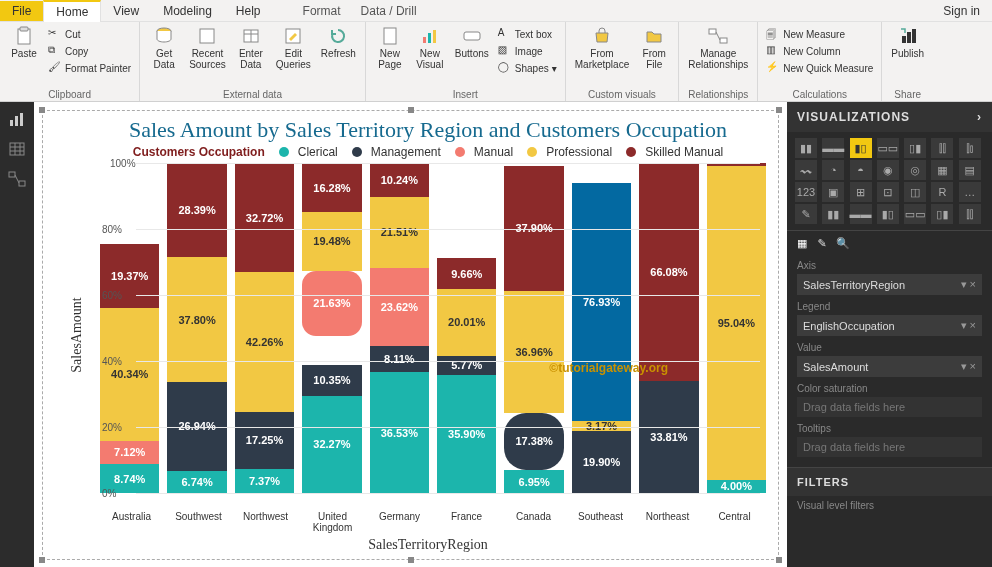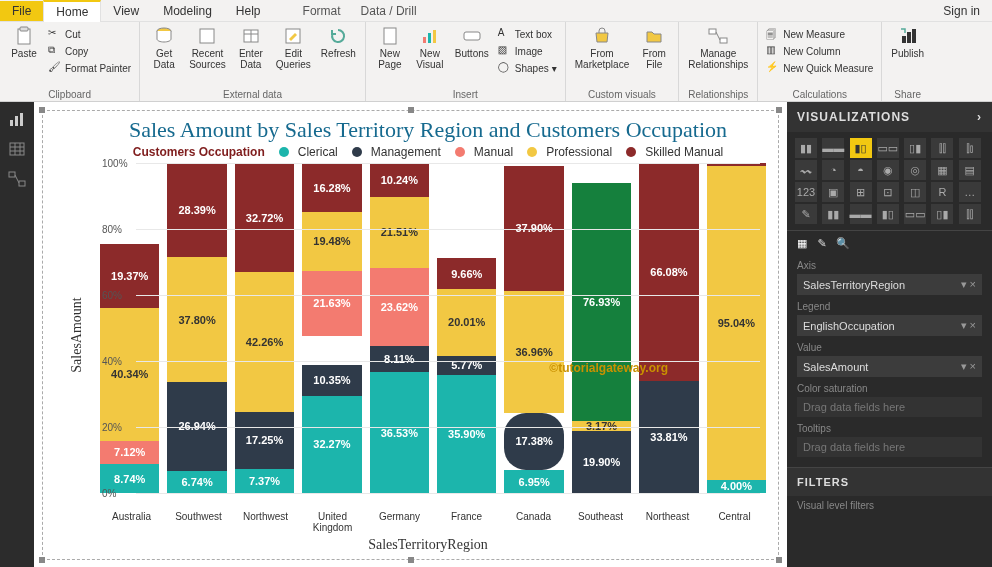--- a/index.html
+++ b/index.html
@@ -343,21 +343,21 @@
             <div class="glabel" style="top: 100%;">0%</div>
             <div class="gline" style="top: 80%;"></div>
             <div class="glabel" style="top: 80%;">20%</div>
             <div class="gline" style="top: 60%;"></div>
             <div class="glabel" style="top: 60%;">40%</div>
             <div class="gline" style="top: 40%;"></div>
             <div class="glabel" style="top: 40%;">60%</div>
             <div class="gline" style="top: 20%;"></div>
             <div class="glabel" style="top: 20%;">80%</div>
             <div class="gline" style="top: 0%;"></div>
-            <div class="glabel" style="top: 0%;">100%</div>
+            <div class="glabel" style="top: 0%; margin-left: 8px;">100%</div>
           </div>
         <div class="bars" id="bars">
             <div class="barcol">
               <div class="seg" style="height: 8.74%; background: rgb(28, 181, 172);">8.74%</div>
               <div class="seg" style="height: 7.12%; background: rgb(243, 123, 112);">7.12%</div>
               <div class="seg" style="height: 40.34%; background: rgb(242, 200, 67); color: rgb(51, 51, 51);">40.34%</div>
               <div class="seg" style="height: 19.37%; background: rgb(140, 42, 42);">19.37%</div>
             </div>
             <div class="barcol">
               <div class="seg" style="height: 6.74%; background: rgb(28, 181, 172);">6.74%</div>
@@ -367,21 +367,21 @@
             </div>
             <div class="barcol">
               <div class="seg" style="height: 7.37%; background: rgb(28, 181, 172);">7.37%</div>
               <div class="seg" style="height: 17.25%; background: rgb(47, 59, 74);">17.25%</div>
               <div class="seg" style="height: 42.26%; background: rgb(242, 200, 67); color: rgb(51, 51, 51);">42.26%</div>
               <div class="seg" style="height: 32.72%; background: rgb(140, 42, 42);">32.72%</div>
             </div>
             <div class="barcol">
               <div class="seg" style="height: 32.27%; background: rgb(28, 181, 172);">32.27%</div>
               <div class="seg" style="height: 10.35%; background: rgb(47, 59, 74); margin-top: 29px;">10.35%</div>
-              <div class="seg" style="height: 21.63%; background: rgb(243, 123, 112);">21.63%</div>
+              <div class="seg" style="height: 21.63%; background: rgb(243, 123, 112); border-radius: 14px;">21.63%</div>
               <div class="seg" style="height: 19.48%; background: rgb(242, 200, 67); color: rgb(51, 51, 51);">19.48%</div>
               <div class="seg" style="height: 16.28%; background: rgb(140, 42, 42);">16.28%</div>
             </div>
             <div class="barcol">
               <div class="seg" style="height: 36.53%; background: rgb(28, 181, 172);">36.53%</div>
               <div class="seg" style="height: 8.11%; background: rgb(47, 59, 74);">8.11%</div>
               <div class="seg" style="height: 23.62%; background: rgb(243, 123, 112);">23.62%</div>
               <div class="seg" style="height: 21.51%; background: rgb(242, 200, 67); color: rgb(51, 51, 51);">21.51%</div>
               <div class="seg" style="height: 10.24%; background: rgb(140, 42, 42);">10.24%</div>
             </div>
@@ -393,21 +393,21 @@
             </div>
             <div class="barcol">
               <div class="seg" style="height: 6.95%; background: rgb(28, 181, 172);">6.95%</div>
               <div class="seg" style="height: 17.38%; background: rgb(47, 59, 74); border-radius: 22px;">17.38%</div>
               <div class="seg" style="height: 36.96%; background: rgb(242, 200, 67); color: rgb(51, 51, 51);">36.96%</div>
               <div class="seg" style="height: 37.9%; background: rgb(140, 42, 42);">37.90%</div>
             </div>
             <div class="barcol">
               <div class="seg" style="height: 19.9%; background: rgb(47, 59, 74);">19.90%</div>
               <div class="seg" style="height: 3.17%; background: rgb(242, 200, 67); color: rgb(51, 51, 51);">3.17%</div>
-              <div class="seg" style="height: 76.93%; background: #15803d; margin-top: 20px;">76.93%</div>
+              <div class="seg" style="height: 76.93%; background: #0369a1; margin-top: 20px;">76.93%</div>
             </div>
             <div class="barcol">
               <div class="seg" style="height: 33.81%; background: rgb(47, 59, 74);">33.81%</div>
               <div class="seg" style="height: 66.08%; background: rgb(140, 42, 42);">66.08%</div>
             </div>
             <div class="barcol">
               <div class="seg" style="height: 4%; background: rgb(28, 181, 172);">4.00%</div>
               <div class="seg" style="height: 95.04%; background: rgb(242, 200, 67); color: rgb(51, 51, 51);">95.04%</div>
               <div class="seg" style="height: 0.96%; background: rgb(140, 42, 42);"></div>
             </div>

